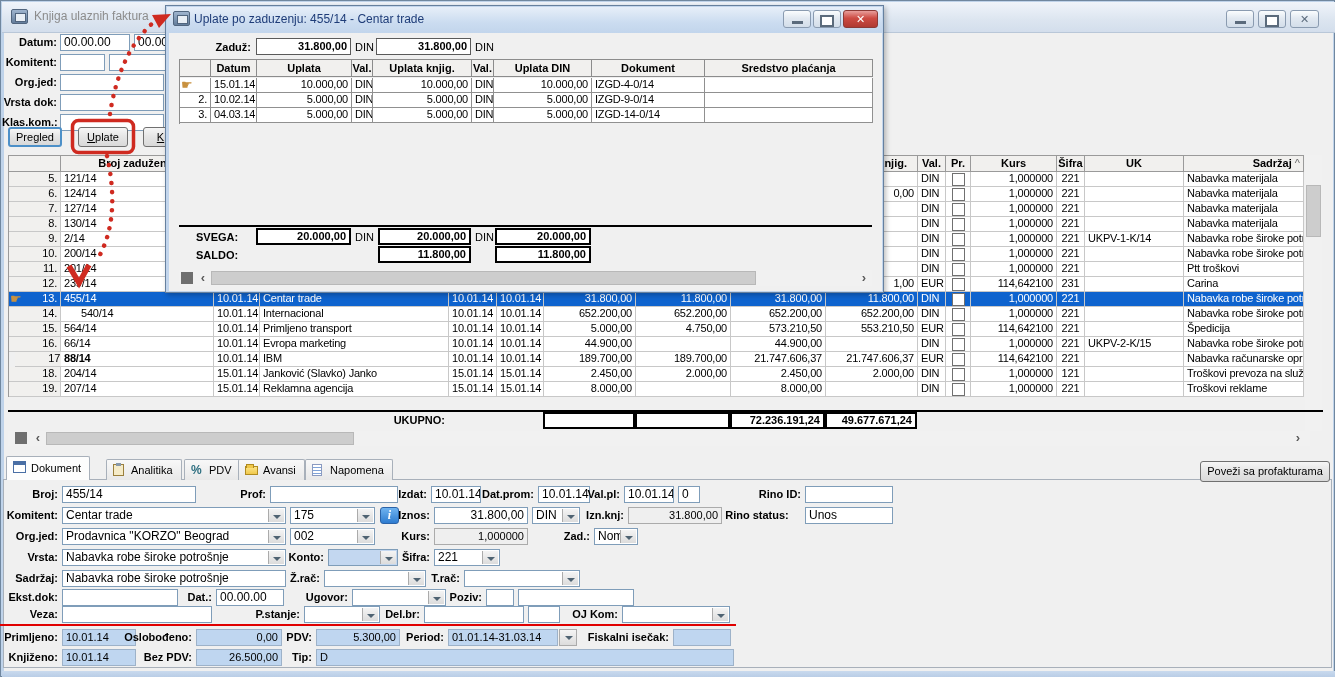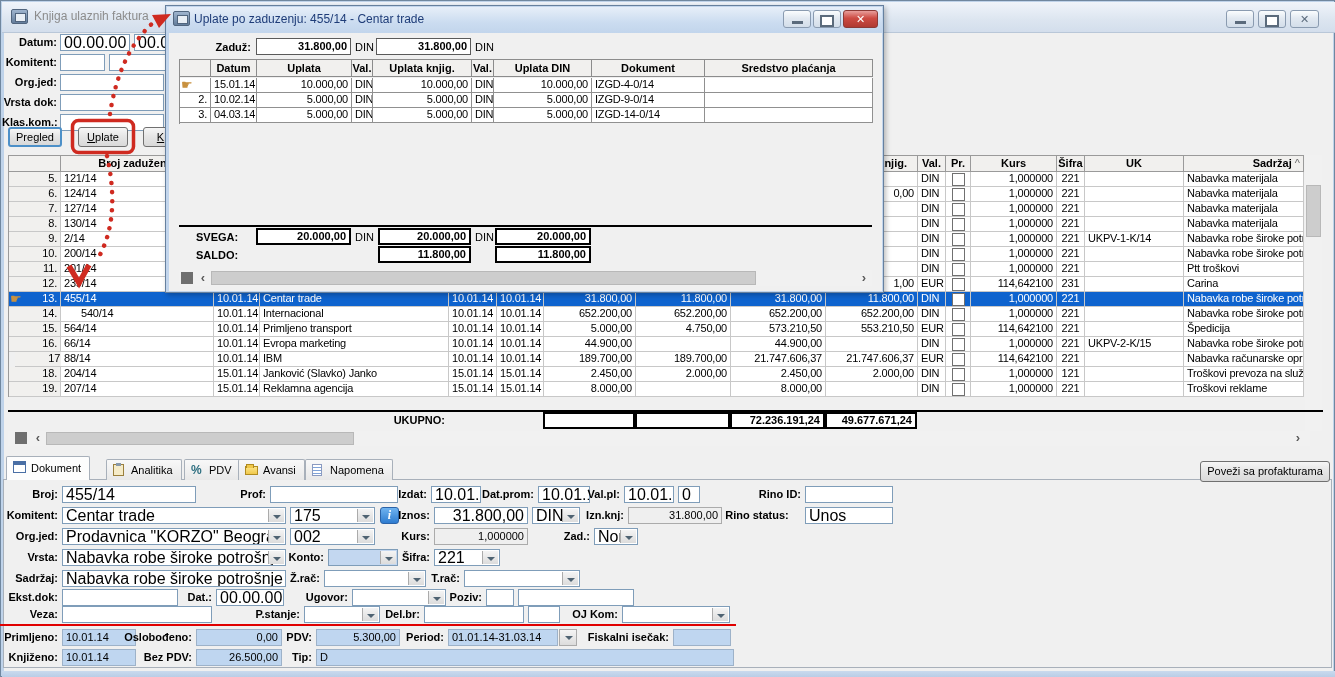--- a/index.html
+++ b/index.html
@@ -24,21 +24,21 @@
      background:linear-gradient(#FBFDFE,#E2E9F1 45%,#D3DEEA);cursor:default;}
   .glyph-min::before{content:"";display:block;width:11px;height:3px;background:#5B6B7C;margin:10px auto 0;}
   .glyph-restore::before{content:"";display:block;width:10px;height:8px;border:2px solid #5B6B7C;margin:4px auto 0;background:#fff;}
   .glyph-close-gray::before{content:"✕";color:#5B6B7C;font-weight:bold;font-size:11px;line-height:16px;}
   .glyph-close-red::before{content:"✕";color:#fff;font-weight:bold;font-size:11px;line-height:16px;}
   .closebtn-red{background:linear-gradient(#E89E9B,#CD4B43 45%,#B03A32);border:1px solid #8C3A36;}
 
   
   .lbl{height:17px;line-height:17px;font-size:11px;white-space:nowrap;}
   .lbl-r{text-align:right;font-weight:bold;}
-  .inp{height:17px;background:#fff;border:1px solid #7F9DB9;font-size:16px;line-height:15px;
+  .inp{height:17px;background:#fff;border:1px solid #7F9DB9;font-size:12px;line-height:15px;
        padding:0 3px;overflow:hidden;white-space:nowrap;}
   .grayf{height:17px;background:#EFEFEF;border:1px solid #ABABAB;font-size:11px;line-height:15px;
        padding:0 3px;overflow:hidden;white-space:nowrap;}
   .bluef{height:17px;background:#BFD6F0;border:1px solid #9DB2C9;font-size:11px;line-height:15px;
        padding:0 3px;overflow:hidden;white-space:nowrap;}
   .hasarr{padding-right:19px;}
   .arr{position:absolute;right:1px;top:1px;bottom:1px;width:16px;
        background:linear-gradient(#F4F4F4,#DCDCDC);border-left:1px solid #ABABAB;}
   .arr::after{content:"";position:absolute;left:4px;top:6px;border:4px solid transparent;border-top-color:#4F6372;}
   .arrbtn{width:18px;height:17px;background:linear-gradient(#F4F4F4,#DCDCDC);border:1px solid #ABABAB;}
@@ -362,21 +362,21 @@
     <div class="mtc" style="left: 817px; top: 182px; width: 92px; text-align: right;"></div>
     <div class="mtc" style="left: 909px; top: 182px; width: 28px; text-align: left;">DIN</div>
     <div class="mtc" style="left: 937px; top: 182px; width: 25px; text-align: center;">
       <div class="cb"></div>
     </div>
     <div class="mtc" style="left: 962px; top: 182px; width: 86px; text-align: right;">1,000000</div>
     <div class="mtc" style="left: 1048px; top: 182px; width: 28px; text-align: center;">221</div>
     <div class="mtc" style="left: 1076px; top: 182px; width: 99px; text-align: left;">UKPV-2-K/15</div>
     <div class="mtc" style="left: 1175px; top: 182px; width: 120px; text-align: left;">Nabavka robe široke potrošnje</div>
     <div class="mtc rn" style="left: 6px; top: 197px; width: 52px; text-align: right;">17.</div>
-    <div class="mtc" style="left: 52px; top: 197px; width: 153px; text-align: left;">88/14</div>
+    <div class="mtc" style="left: 52px; top: 197px; width: 153px; text-align: left; font-weight: bold;">88/14</div>
     <div class="mtc" style="left: 205px; top: 197px; width: 46px; text-align: left;">10.01.14</div>
     <div class="mtc" style="left: 251px; top: 197px; width: 189px; text-align: left;">IBM</div>
     <div class="mtc" style="left: 440px; top: 197px; width: 48px; text-align: left;">10.01.14</div>
     <div class="mtc" style="left: 488px; top: 197px; width: 47px; text-align: left;">10.01.14</div>
     <div class="mtc" style="left: 535px; top: 197px; width: 92px; text-align: right;">189.700,00</div>
     <div class="mtc" style="left: 627px; top: 197px; width: 95px; text-align: right;">189.700,00</div>
     <div class="mtc" style="left: 722px; top: 197px; width: 95px; text-align: right;">21.747.606,37</div>
     <div class="mtc" style="left: 817px; top: 197px; width: 92px; text-align: right;">21.747.606,37</div>
     <div class="mtc" style="left: 909px; top: 197px; width: 28px; text-align: left;">EUR</div>
     <div class="mtc" style="left: 937px; top: 197px; width: 25px; text-align: center;">

